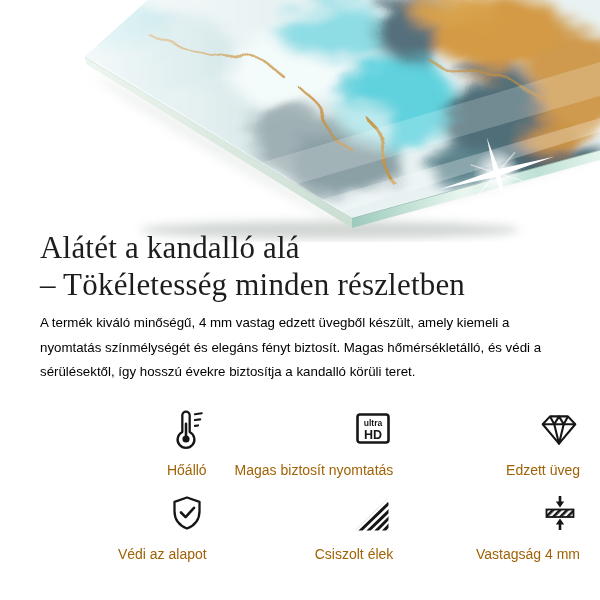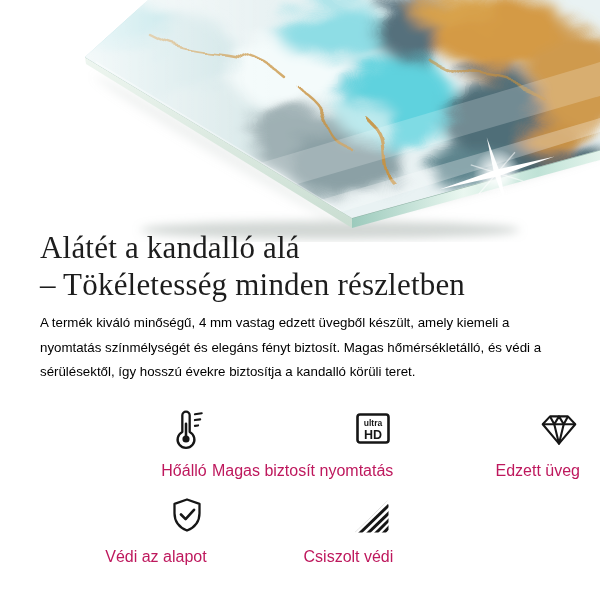--- a/index.html
+++ b/index.html
@@ -8,21 +8,21 @@
   .hero{position:absolute;top:0;left:0;width:600px;height:242px;}
   .headline{position:absolute;left:40px;top:229px;margin:0;
             font-family:"Liberation Serif",serif;font-weight:400;
             font-size:31px;line-height:37px;color:#1d1d1d;letter-spacing:.2px;}
   .desc{position:absolute;left:40px;top:311px;width:528px;margin:0;
         font-size:13.3px;line-height:24.5px;color:#000000;}
   .features{position:absolute;top:406px;left:20px;width:560px;
             display:grid;grid-template-columns:repeat(3,1fr);row-gap:12px;}
   .feature{display:flex;flex-direction:column;align-items:flex-end;}
   .icon-box{height:46px;display:flex;align-items:center;justify-content:center;}
-  .feature-label{margin-top:10px;font-size:16px;color:#be185d;white-space:nowrap;}
+  .feature-label{margin-top:10px;font-size:14px;color:#a16207;white-space:nowrap;}
   svg text{font-family:"Liberation Sans",sans-serif;}
   .ficon{display:block;}
 </style>
 </head>
 <body>
 
 <div class="page">
 
   <svg class="hero" viewBox="0 0 600 242" aria-hidden="true">
     <defs>
@@ -185,18 +185,35 @@
           <g clip-path="url(#triClip)" stroke="#161616" stroke-linecap="butt">
             <line x1="0" y1="36" x2="33" y2="4" stroke-width="4.5"></line>
             <line x1="6" y1="39" x2="36" y2="10" stroke-width="3"></line>
             <line x1="12" y1="41" x2="38" y2="16" stroke-width="3"></line>
             <line x1="18" y1="43" x2="39" y2="22" stroke-width="3"></line>
             <line x1="24" y1="45" x2="40" y2="28" stroke-width="3"></line>
             <line x1="30" y1="47" x2="41" y2="34" stroke-width="3"></line>
           </g>
         </svg>
       </div>
-      <span class="feature-label">Csiszolt védi</span>
-    </div>
-
+      <span class="feature-label">Csiszolt élek</span>
+    </div>
+
+    <div class="feature">
+      <div class="icon-box">
+        <svg class="ficon" width="40" height="40" viewBox="0 0 40 40">
+          <defs>
+            <pattern id="hatchP" width="5" height="5" patternUnits="userSpaceOnUse" patternTransform="rotate(45)">
+              <rect width="2.6" height="5" fill="#161616"></rect>
+            </pattern>
+          </defs>
+          <rect x="6.5" y="16.5" width="27" height="7.5" fill="url(#hatchP)" stroke="#161616" stroke-width="1.8"></rect>
+          <line x1="20" y1="3" x2="20" y2="9" stroke="#161616" stroke-width="2.6"></line>
+          <path d="M15.8 8.5 L20 14.5 L24.2 8.5 Z" fill="#161616"></path>
+          <line x1="20" y1="37" x2="20" y2="31" stroke="#161616" stroke-width="2.6"></line>
+          <path d="M15.8 31.5 L20 25.5 L24.2 31.5 Z" fill="#161616"></path>
+        </svg>
+      </div>
+      <span class="feature-label">Vastagság 4 mm</span>
+    </div>
 
   </div>
 </div>
 
 </body></html>

